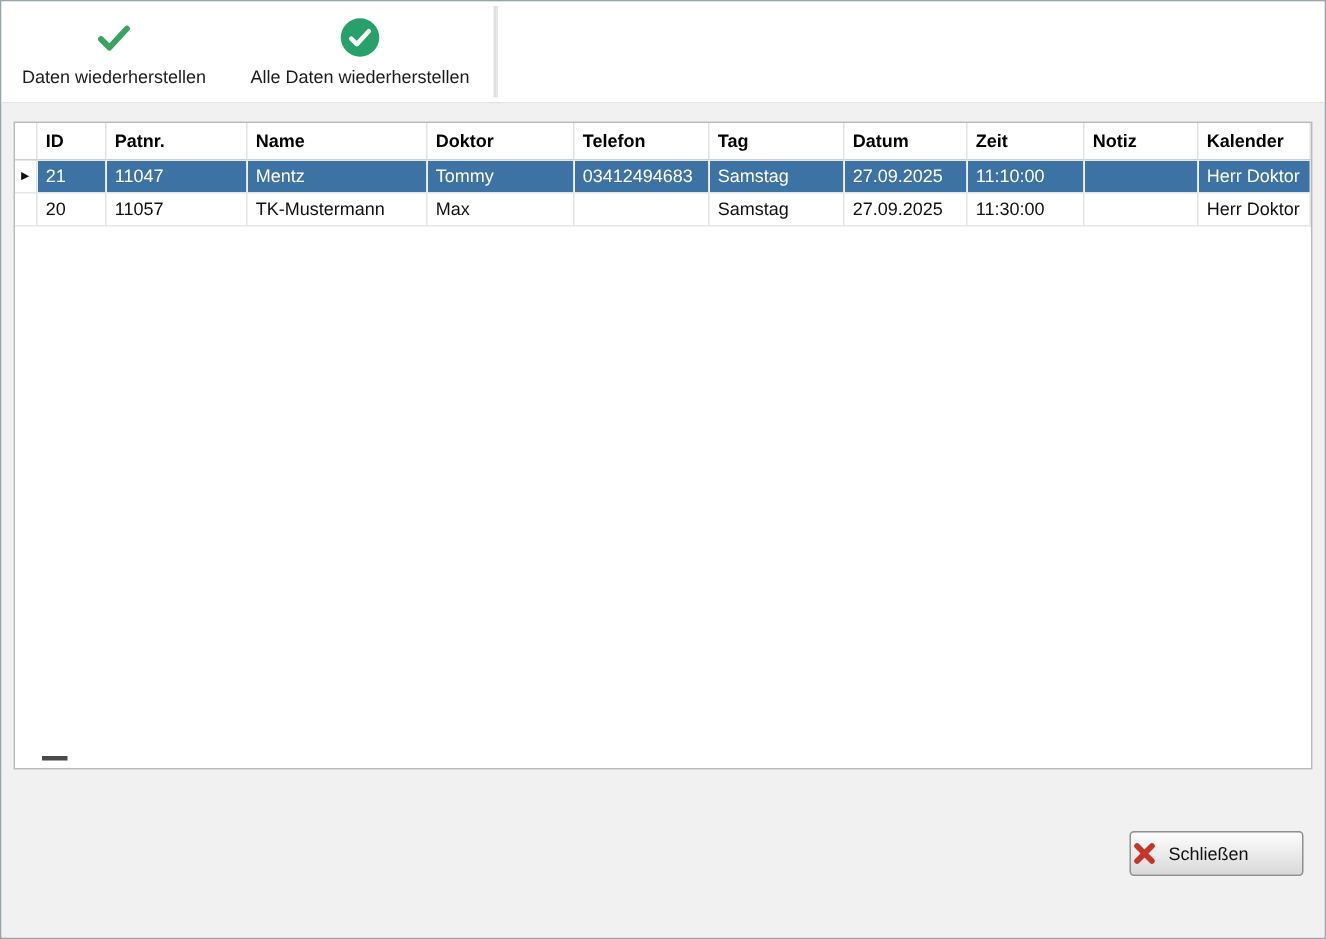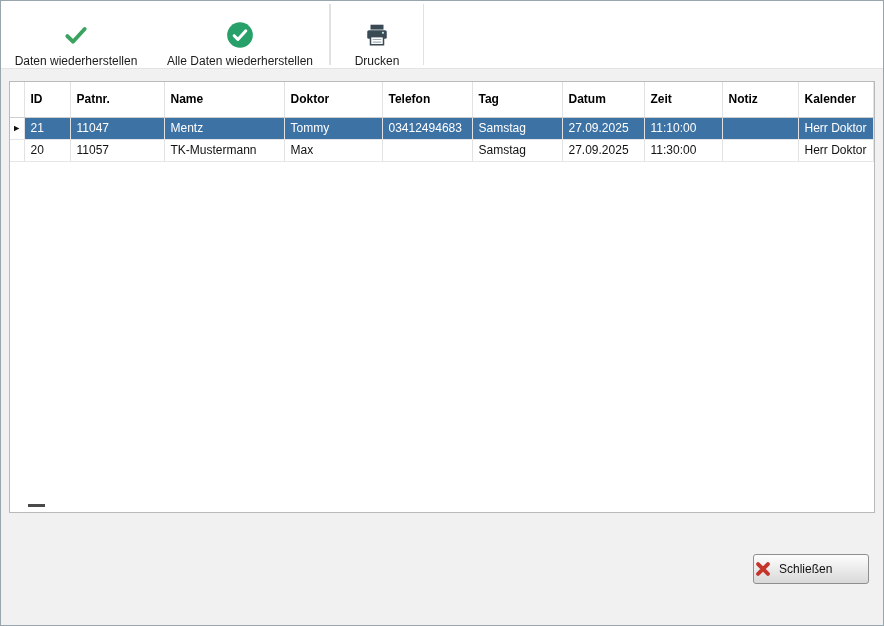--- a/index.html
+++ b/index.html
@@ -54,21 +54,21 @@
 
   
   .toolbar {
     height:68px; flex:none;
     background:#fff;
     border-bottom:1px solid #e3e3e3;
     display:flex; align-items:stretch;
   }
   .tool-btn {
     display:flex; flex-direction:column;
-    align-items:center; justify-content:flex-end;
+    align-items:center; justify-content:center;
     gap:5px; padding:0 12px;
     font-size:12px; color:#1c1c1c;
     cursor:default;
   }
   .tool-btn .ticon { height:28px; display:flex; align-items:center; justify-content:center; }
   .tb-1 { min-width:150px; }
   .tb-2 { min-width:178px; }
   .tb-3 { min-width:94px; }
   .tb-4 { min-width:92px; }
   .tool-sep { width:1px; background:#e1e1e1; margin:3px 0; flex:none; }
@@ -87,21 +87,21 @@
     padding:3px 6px;
     border-right:1px solid #e2e2e2;
     white-space:nowrap; overflow:hidden;
     height:22px;
     text-align:left; vertical-align:middle;
   }
   thead th {
     font-weight:bold; color:#000;
     border-bottom:1px solid #cfcfcf;
     background:#fff;
-    height:35px;
+    height:24px;
   }
   tbody td { border-bottom:1px solid #e6e6e6; color:#111; }
   td.num { }
   th.selcol, td.selcol { padding:0 1px; text-align:center; background:#fff; }
   td.selcol { font-size:9px; color:#111; }
   tr.selected td:not(.selcol) {
     background:var(--selection-blue, #3d72a4);
     color:#fff;
   }
   .hscroll-thumb {
@@ -155,32 +155,20 @@
         </svg>
       </span>
       <span>Alle Daten wiederherstellen</span>
     </div>
 
     <div class="tool-sep"></div>
 
 
     <div class="tool-sep"></div>
 
-    <div class="tool-btn tb-4">
-      <span class="ticon">
-        <svg width="26" height="26" viewBox="0 0 24 24">
-          <rect x="6" y="2.5" width="12" height="4.5" style="fill:var(--printer-dark,#3a4a55)"></rect>
-          <rect x="3" y="7.5" width="18" height="8" rx="1.5" style="fill:var(--printer-dark,#3a4a55)"></rect>
-          <circle cx="17.5" cy="10" r="1" fill="#bfe8e0"></circle>
-          <rect x="6" y="13.5" width="12" height="7.5" fill="#fff" style="stroke:var(--printer-dark,#3a4a55)" stroke-width="1.4"></rect>
-          <path d="M8 16.2h8M8 18.6h8" stroke="#9fb0ba" stroke-width="1" fill="none"></path>
-        </svg>
-      </span>
-      <span>Drucken</span>
-    </div>
 
     <div class="tool-sep"></div>
   </div>
 
   <div class="content">
     <div class="table-area">
       <table>
         <colgroup>
             <col style="width: 14px;">
             <col style="width: 46px;">

